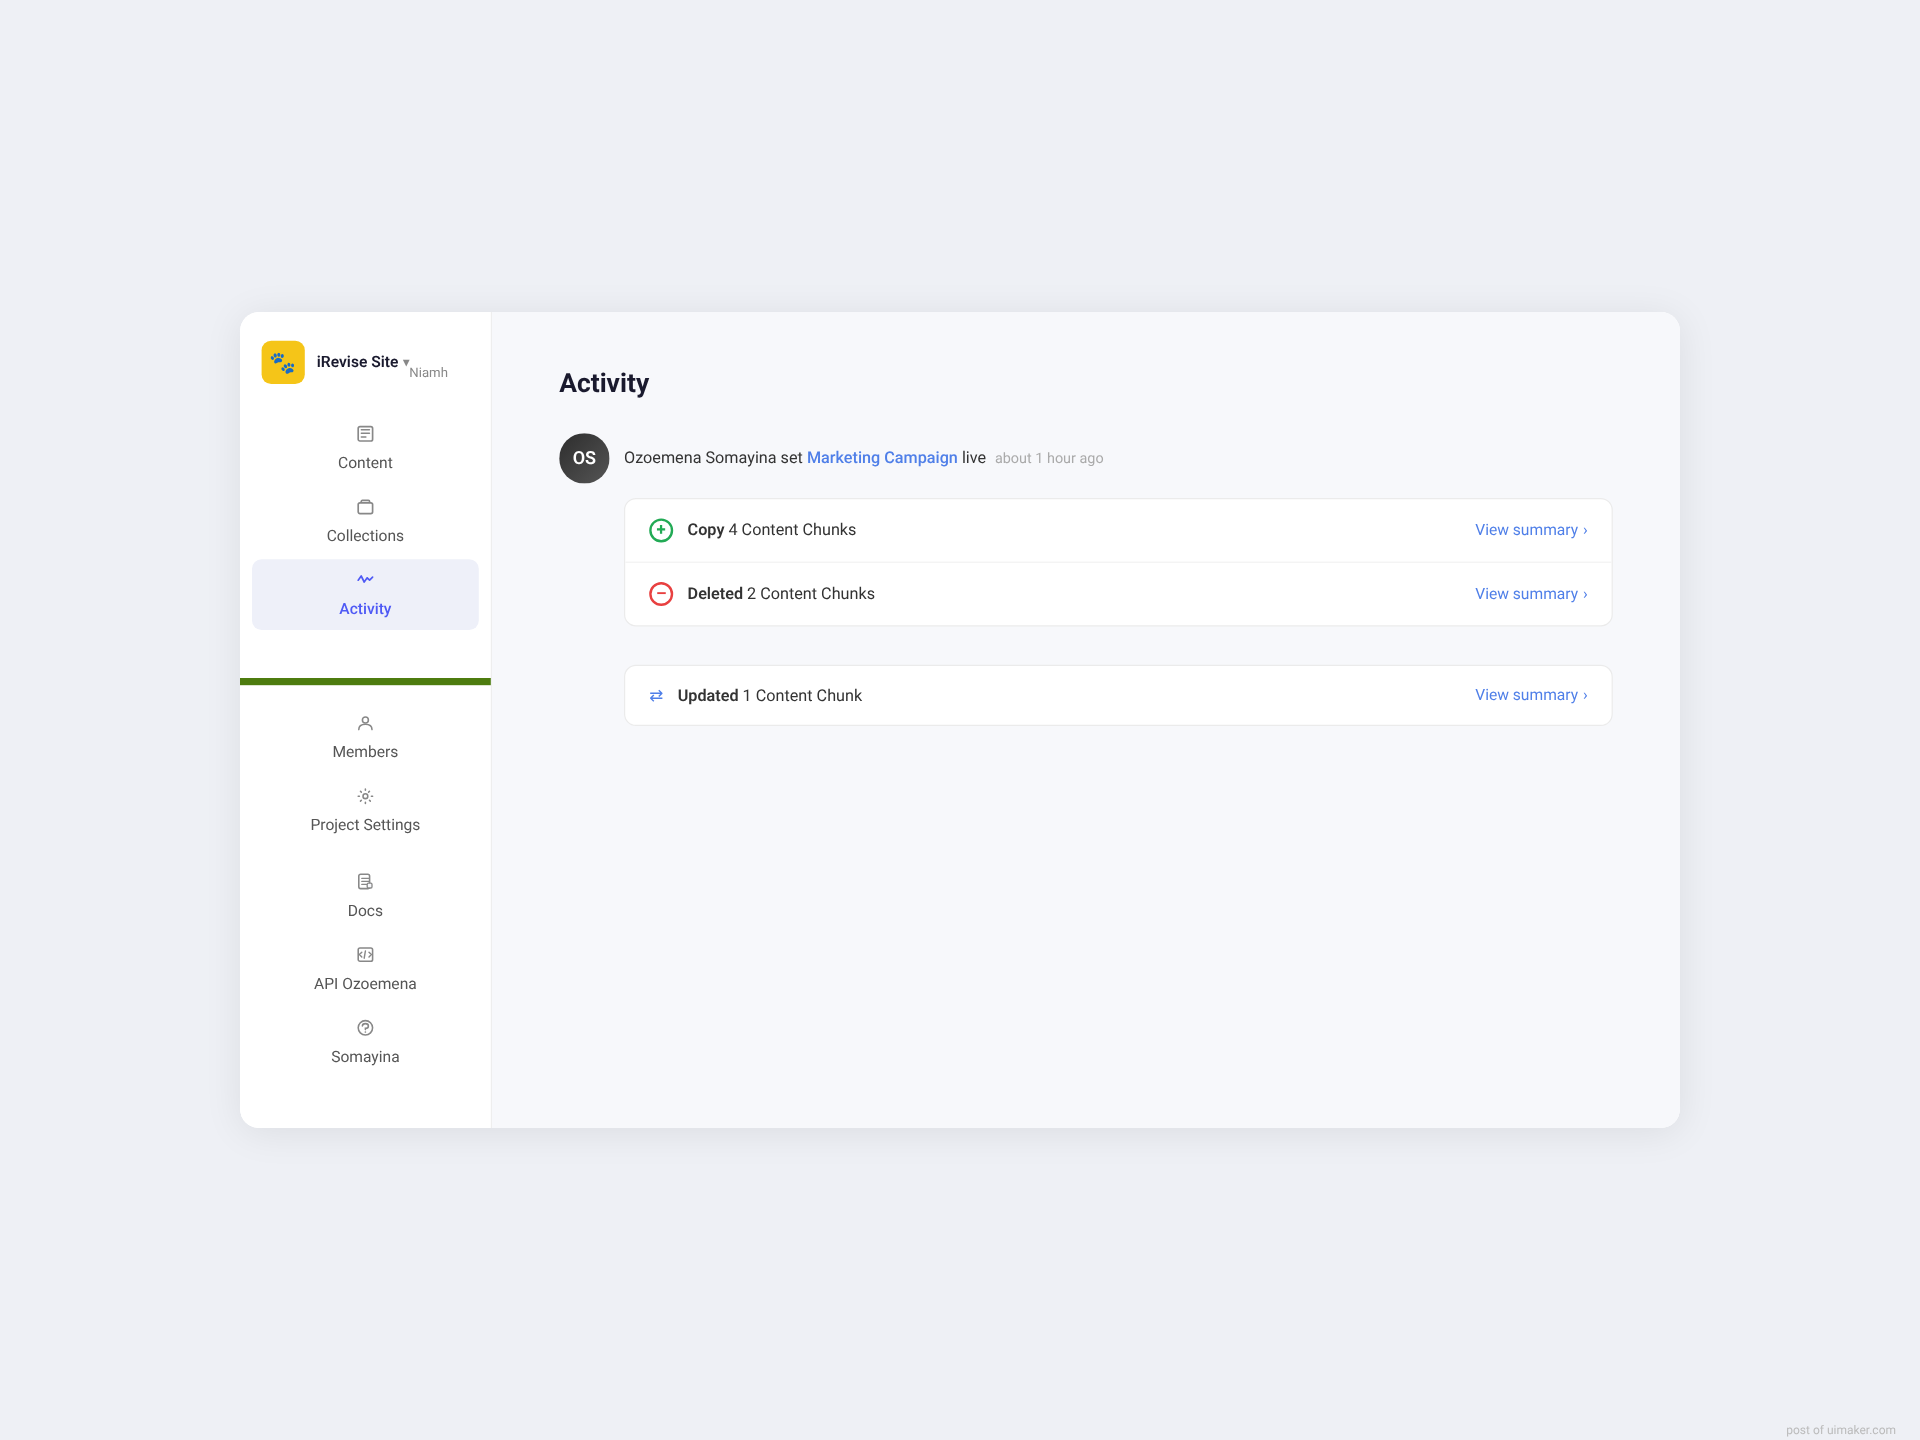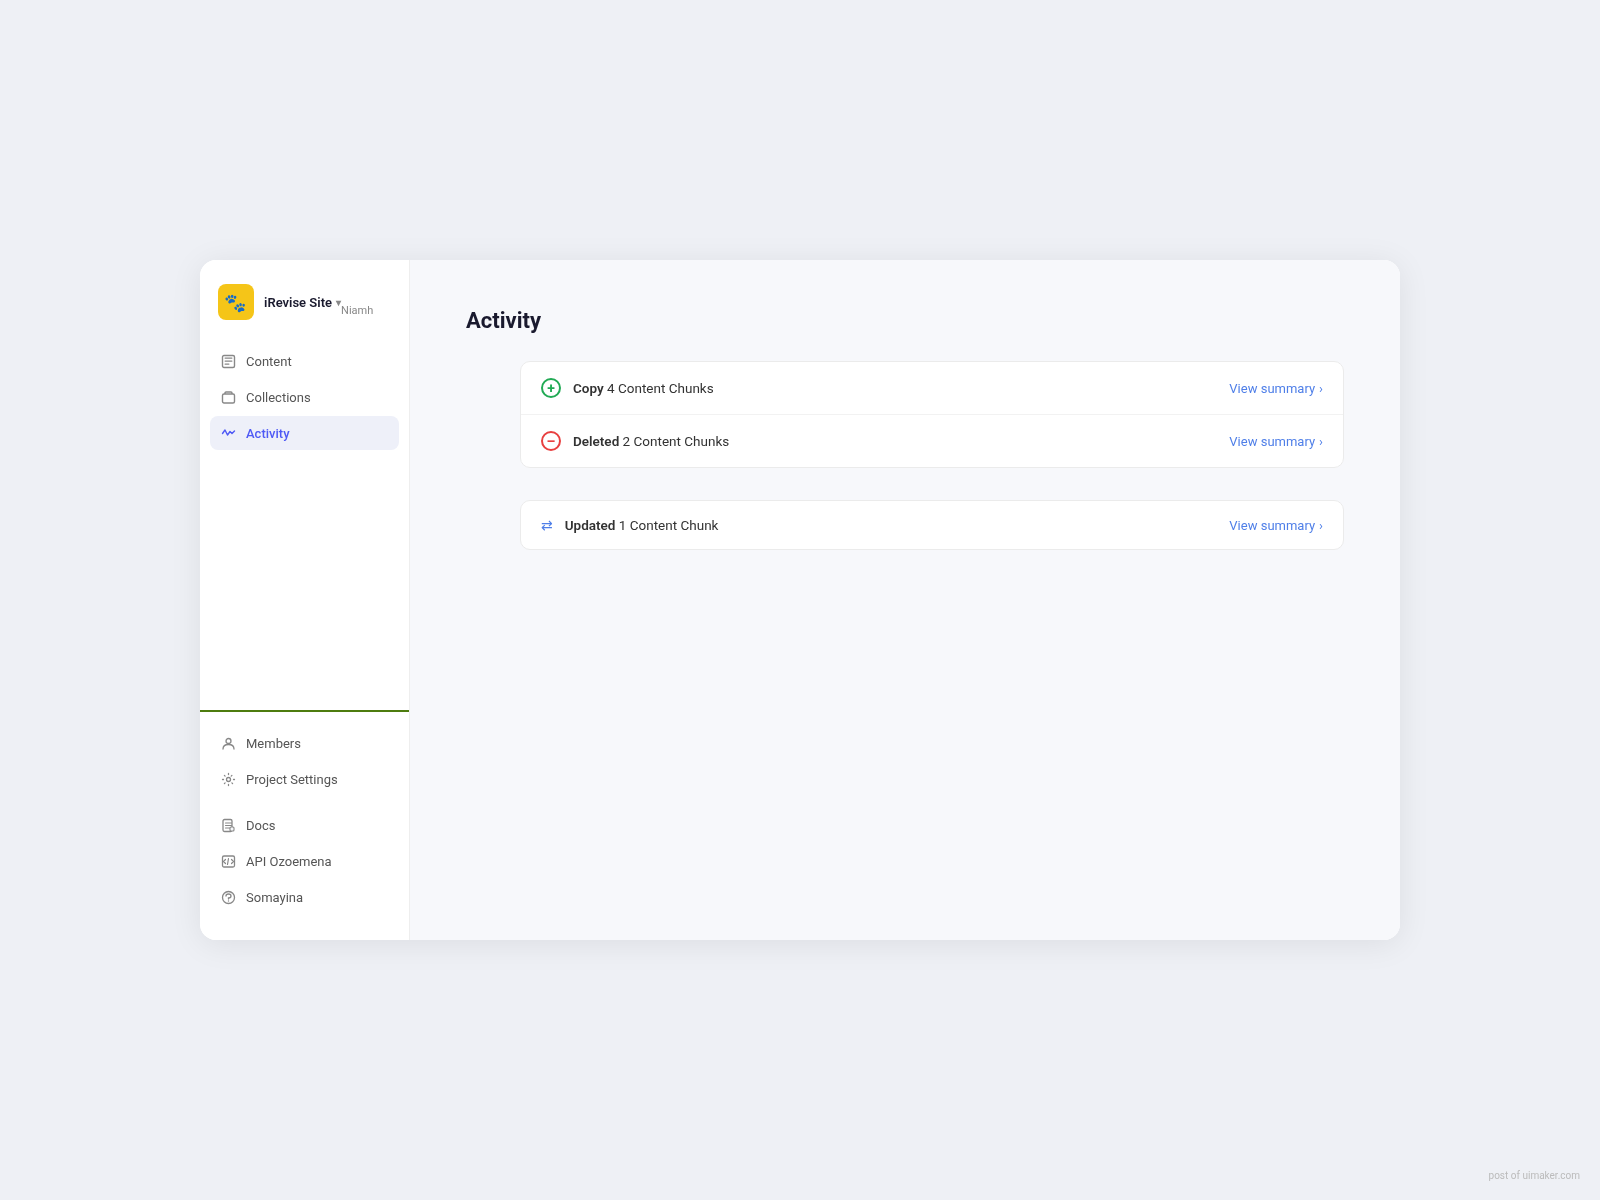--- a/index.html
+++ b/index.html
@@ -77,37 +77,38 @@
       display: flex;
       align-items: center;
       gap: 10px;
       padding: 9px 10px;
       border-radius: 8px;
       cursor: pointer;
       font-size: 13px;
       color: #555;
       margin-bottom: 2px;
       transition: background 0.15s;
+      flex-direction: column;
     }
     .nav-item.active {
       background: #eef0f9;
       color: #4f5af5;
       font-weight: 500;
     }
     .nav-item .nav-icon {
       width: 16px;
       height: 16px;
       display: flex;
       align-items: center;
       justify-content: center;
       flex-shrink: 0;
     }
     .sidebar-bottom {
-      padding: 0 10px;
-      border-top: 2px solid #4d7c0f;
+      padding: 16px 10px;
+      border-top: 6px solid #4d7c0f;
       padding-top: 14px;
       margin-top: 14px;
     }
     
     .main-content {
       flex: 1;
       padding: 48px 56px;
       background: #f7f8fb;
       overflow-y: auto;
     }
@@ -234,21 +235,21 @@
       font-weight: 700;
       flex-shrink: 0;
     }
     .icon-arrows {
       color: #4f7fe8;
       font-size: 14px;
       flex-shrink: 0;
     }
     .footer-credit {
       position: fixed;
-      bottom: 19px;
+      bottom: 2px;
       right: 20px;
       font-size: 10px;
       color: #bbb;
     }
     
     svg { display: block; }
   </style>
 </head>
 <body>
 
@@ -357,20 +358,32 @@
         </span>
         <span>Somayina</span>
       </div>
     </div>
   </aside>
 
   <main class="main-content">
     <h1 class="page-title">Activity</h1>
 
     <div class="activity-block">
+      <div class="activity-header">
+        <div class="avatar">
+          <div class="avatar-img-oz">OS</div>
+        </div>
+        <div class="activity-desc">
+          <span>Ozoemena Somayina</span>
+          <span> set </span>
+          <span class="link">Marketing Campaign</span>
+          <span> live</span>
+          <span class="timestamp">about 1 hour ago</span>
+        </div>
+      </div>
       <div class="activity-card">
 
         <div class="activity-row">
           <div class="activity-row-left">
             <div class="icon-circle-plus">+</div>
             <span>
               <span class="action-label">Copy</span>
               <span> </span>
               <span>4 Content Chunks</span>
             </span>

